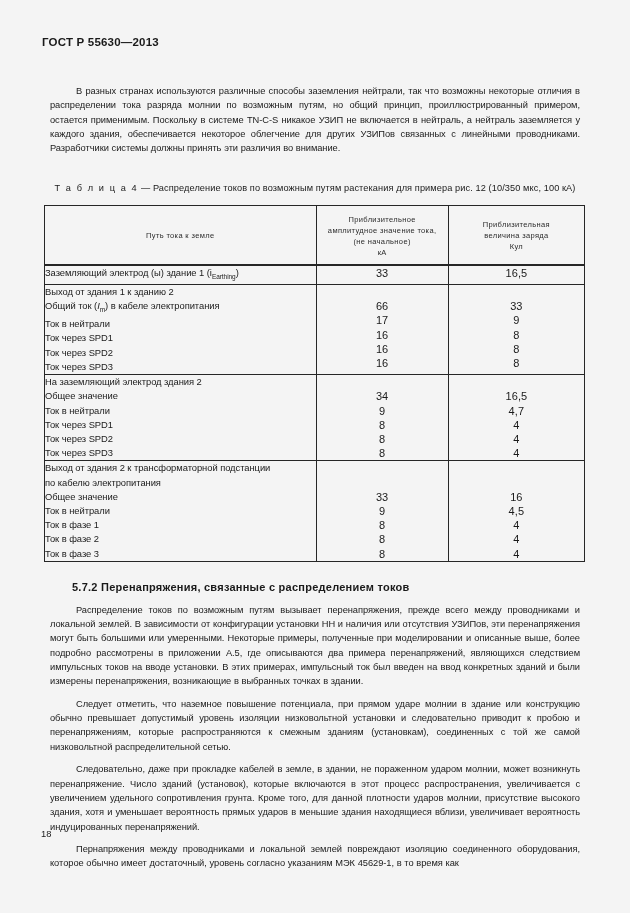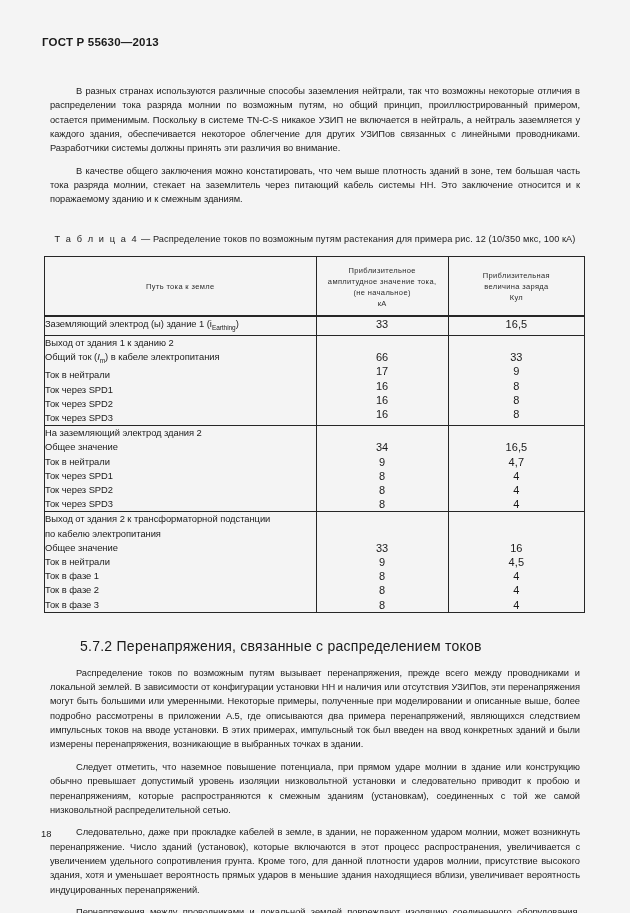--- a/index.html
+++ b/index.html
@@ -96,23 +96,23 @@
     line-height: 14.2px;
     text-align: center;
     padding: 3px 4px 3px 4px;
     letter-spacing: 0.1px;
   }
   td.num-cell .blank-line { visibility: hidden; }
   .sub { font-size: 6.5px; vertical-align: sub; }
   .ital { font-style: italic; }
 
   h4.section-title {
-    margin: 12px;
-    font-size: 14px;
-    font-weight: normal;
+    margin: 4px;
+    font-size: 11px;
+    font-weight: bold;
     line-height: 15px;
     letter-spacing: 0.25px;
     text-indent: 26px;
   }
   .page-number {
     position: absolute;
     left: 41px;
     top: 828px;
     font-size: 9.4px;
   }
@@ -121,21 +121,20 @@
 </head>
 <body>
 
 <div class="page">
 
   <div class="doc-header">ГОСТ Р 55630—2013</div>
 
   <div class="content">
 
     <p class="body-par">В разных странах используются различные способы заземления нейтрали, так что возможны некоторые отличия в распределении тока разряда молнии по возможным путям, но общий принцип, проиллюстрированный примером, остается применимым. Поскольку в системе TN-C-S никакое УЗИП не включается в нейтраль, а нейтраль заземляется у каждого здания, обеспечивается некоторое облегчение для других УЗИПов связанных с линейными проводниками. Разработчики системы должны принять эти различия во внимание.</p>
-    <p class="body-par">В качестве общего заключения можно констатировать, что чем выше плотность зданий в зоне, тем большая часть тока разряда молнии, стекает на заземлитель через питающий кабель системы НН. Это заключение относится и к поражаемому зданию и к смежным зданиям.</p>
 
     <div class="gap-before-caption"></div>
 
     <p class="table-caption"><span class="spaced">Т а б л и ц а  4</span><span> —  Распределение   токов  по  возможным  путям  растекания  для  примера  рис. 12  (10/350 мкс, 100 кА)</span></p>
 
     <table class="data-table">
       <colgroup>
         <col class="col-path">
           <col class="col-amp">
           <col class="col-chg">

